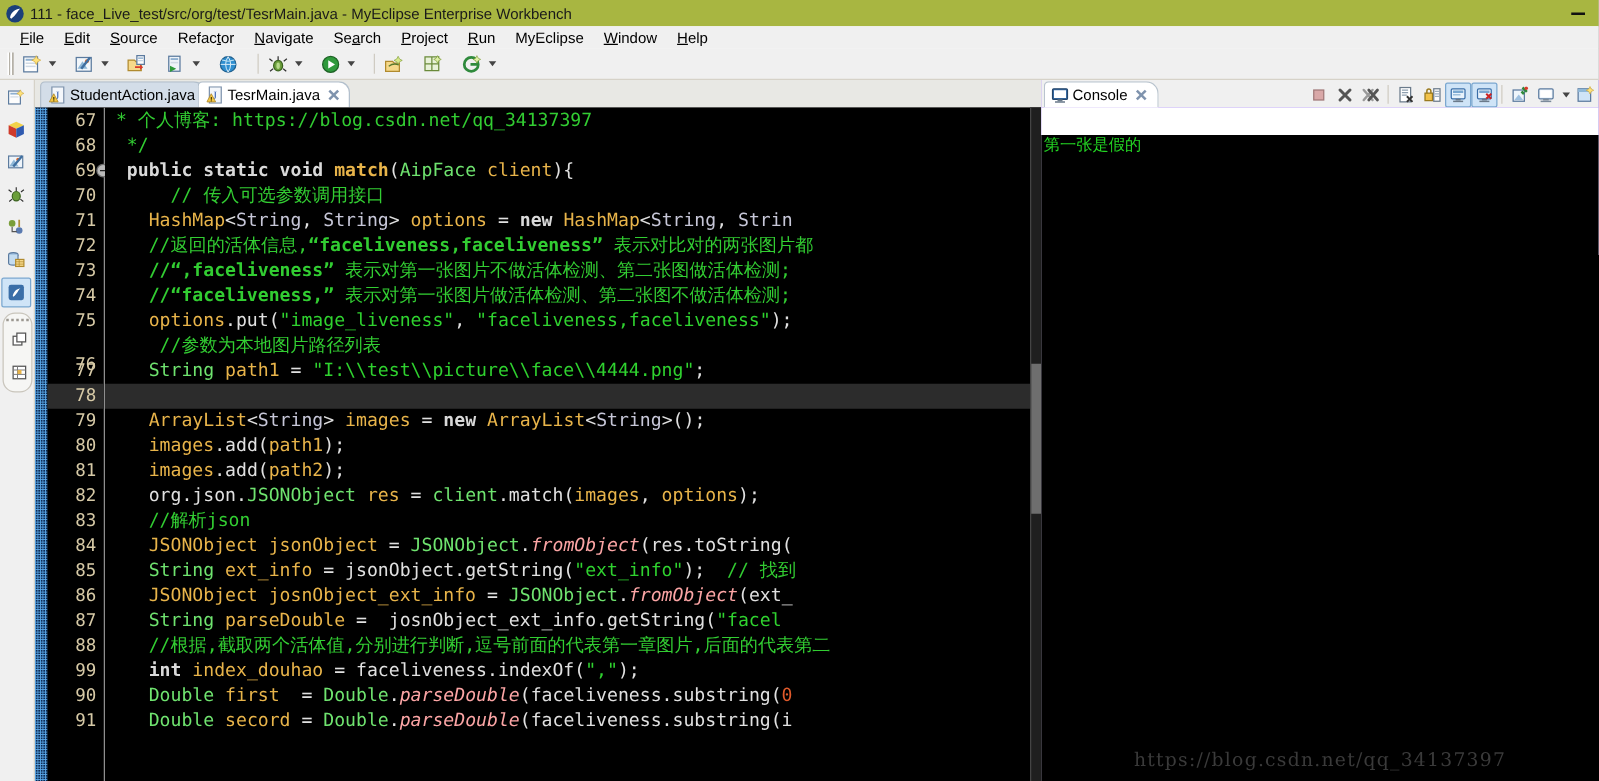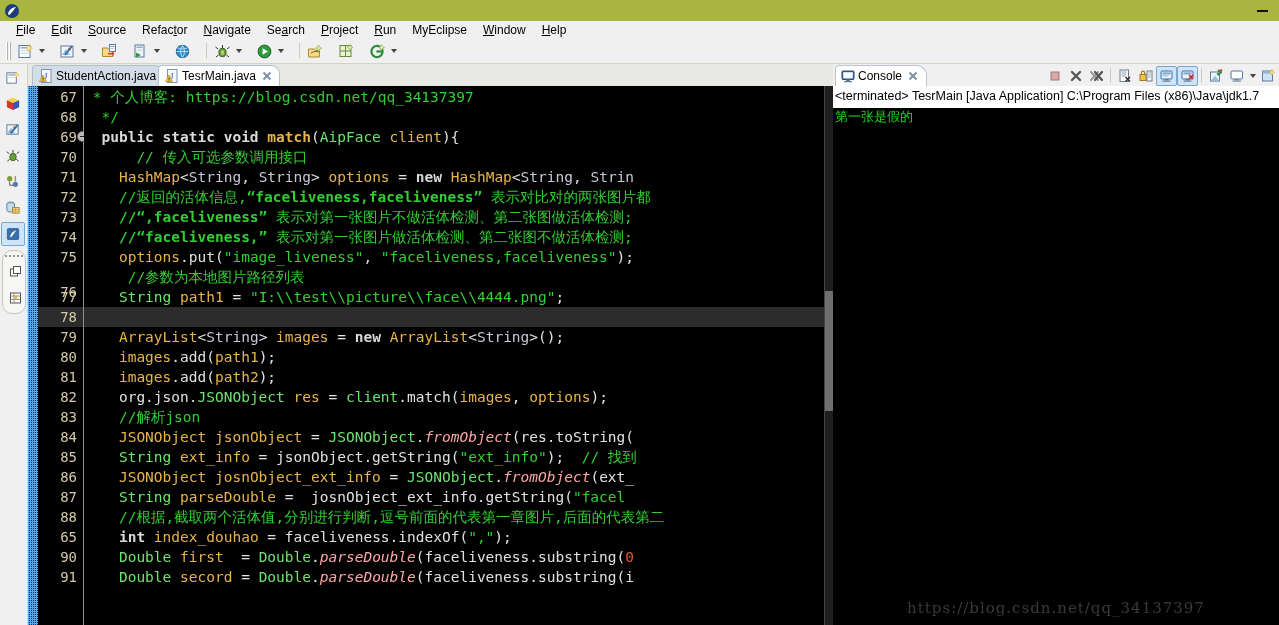--- a/index.html
+++ b/index.html
@@ -227,20 +227,21 @@
 
 <div class="app">
 
   <div class="titlebar">
     <span class="title-icon">
       <svg width="16" height="16" viewBox="0 0 16 16">
         <circle cx="8" cy="8" r="7" fill="#1b3f7a"></circle>
         <path d="M4 11 C5 5, 11 4, 12 4 C10 6, 9 9, 5 12 Z" fill="#ffffff"></path>
       </svg>
     </span>
+    <span class="title-text">111 - face_Live_test/src/org/test/TesrMain.java - MyEclipse Enterprise Workbench</span>
     <div class="win-btns">
       <div class="win-btn">
           <span class="min-glyph"></span>
         </div>
     </div>
   </div>
 
   <div class="menubar" id="menubar">
       <div class="menu-item"><span class="uk">F</span>ile</div>
       <div class="menu-item"><span class="uk">E</span>dit</div>
@@ -503,21 +504,21 @@
           <div class="ln" style="top: 241px;">79</div>
           <div class="ln" style="top: 261px;">80</div>
           <div class="ln" style="top: 281px;">81</div>
           <div class="ln" style="top: 301px;">82</div>
           <div class="ln" style="top: 321px;">83</div>
           <div class="ln" style="top: 341px;">84</div>
           <div class="ln" style="top: 361px;">85</div>
           <div class="ln" style="top: 381px;">86</div>
           <div class="ln" style="top: 401px;">87</div>
           <div class="ln" style="top: 421px;">88</div>
-          <div class="ln" style="top: 441px;">65</div>
+          <div class="ln" style="top: 441px;">99</div>
           <div class="ln" style="top: 461px;">90</div>
           <div class="ln" style="top: 481px;">91</div>
         </div>
       <div class="code" id="code">
           <div class="hl-row" style="top: 221px;"></div>
           <div class="cline" style="top: 1px;"><span class="cmt"> * </span><span class="cmt">个人博客: https://blog.csdn.net/qq_34137397</span></div>
           <div class="cline" style="top: 21px;"><span class="cmt">  */</span></div>
           <div class="cline" style="top: 41px;"><span class="plain">  </span><span class="kw">public static void </span><span style="color: rgb(232, 180, 74); font-weight: bold;">match</span><span class="plain">(</span><span class="type">AipFace</span><span class="var"> client</span><span class="plain">){</span></div>
           <div class="cline" style="top: 61px;"><span class="plain">      </span><span class="cmt">// 传入可选参数调用接口</span></div>
           <div class="cline" style="top: 81px;"><span class="plain">    </span><span class="cls">HashMap</span><span class="plain">&lt;</span><span class="gen">String</span><span class="plain">, </span><span class="gen">String</span><span class="plain">&gt; </span><span class="var">options</span><span class="plain"> = </span><span class="kw">new</span><span class="plain"> </span><span class="cls">HashMap</span><span class="plain">&lt;</span><span class="gen">String</span><span class="plain">, </span><span class="gen">Strin</span></div>
@@ -637,21 +638,20 @@
           <svg width="15" height="15" viewBox="0 0 15 15">
             <rect x="1.5" y="3" width="10" height="10" fill="#cfe4f7" stroke="#5b7a9e"></rect>
             <rect x="1.5" y="3" width="10" height="2.6" fill="#8fb8d8"></rect>
             <path d="M11 1.2 l1 2 2 1 -2 1 -1 2 -1 -2 -2 -1 2 -1z" fill="#ffe27a" stroke="#c9a23a" stroke-width=".5"></path>
           </svg>
         </div>
       </div>
     </div>
 
     <div class="c-body">
-      <div class="c-status">&lt;terminated&gt; TesrMain [Java Application] C:\Program Files (x86)\Java\jdk1.7</div>
       <div class="c-out" id="console-out">
           <div class="oline" style="color: rgb(35, 212, 35);">第一张是假的</div>
         </div>
       <div class="watermark">https://blog.csdn.net/qq_34137397</div>
     </div>
   </div>
 
 </div>
 
 </body></html>

